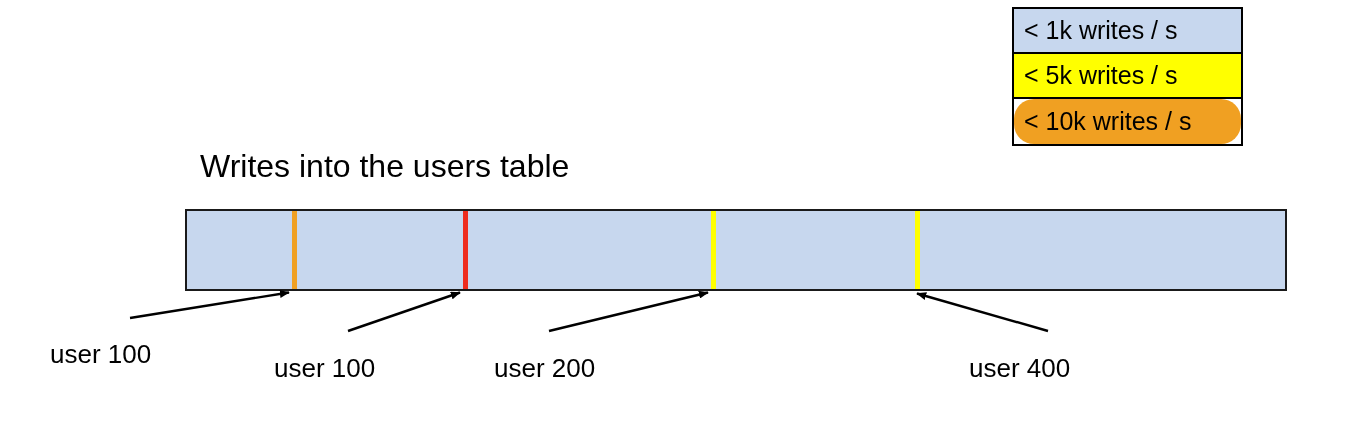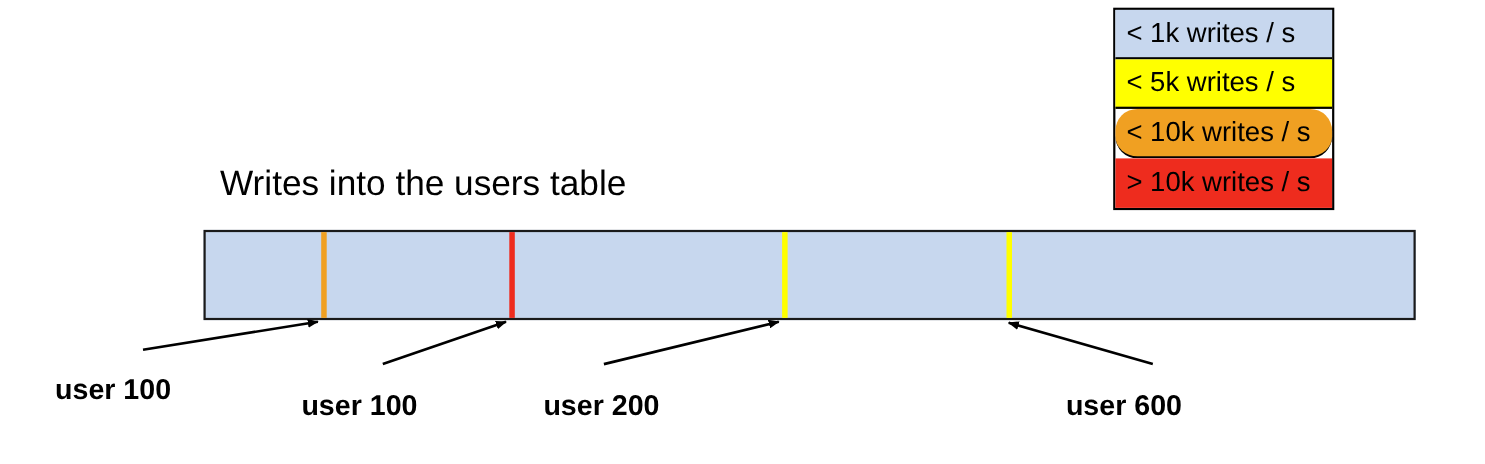--- a/index.html
+++ b/index.html
@@ -14,21 +14,21 @@
     overflow: hidden;
     font-family: "Liberation Sans", sans-serif;
     color: #000000;
   }
 
   
   #legend {
     position: absolute;
     left: 1012px;
     top: 7px;
-    width: 201px;
+    width: 231px;
     border: 2px solid #000000;
     box-sizing: border-box;
   }
   .legend-row {
     height: 45px;
     box-sizing: border-box;
     border-bottom: 2px solid #000000;
     display: flex;
     align-items: center;
     padding-left: 10px;
@@ -70,21 +70,20 @@
     height: 100%;
     width: 5px;
   }
 
   
   .anno-label {
     position: absolute;
     font-size: 26px;
     line-height: 1;
     white-space: nowrap;
-    font-weight: bold;
   }
 
   
   #arrows {
     position: absolute;
     left: 0;
     top: 0;
     width: 1350px;
     height: 422px;
     pointer-events: none;
@@ -95,23 +94,20 @@
 
 <div id="legend">
   <div class="legend-row" style="background: rgb(199, 215, 238);">
     <span class="legend-label">&lt; 1k writes / s</span>
   </div>
   <div class="legend-row" style="background: rgb(255, 255, 0); padding-left: 10px;">
     <span class="legend-label">&lt; 5k writes / s</span>
   </div>
   <div class="legend-row" style="background: rgb(240, 160, 34); border-radius: 20px;">
     <span class="legend-label">&lt; 10k writes / s</span>
-  </div>
-  <div class="legend-row" style="background: rgb(238, 44, 30);">
-    <span class="legend-label">&gt; 10k writes / s</span>
   </div>
 </div>
 
 <div id="chart-title">Writes into the users table</div>
 
 <div id="bar" style="background: rgb(199, 215, 238); border-color: rgb(26, 26, 26);">
   <div class="bar-marker" style="background: rgb(240, 160, 34); left: 105px;"></div>
   <div class="bar-marker" style="background: rgb(238, 44, 30); left: 276px;"></div>
   <div class="bar-marker" style="background: rgb(255, 255, 0); left: 524px;"></div>
   <div class="bar-marker" style="background: rgb(255, 255, 0); left: 728px;"></div>
@@ -125,13 +121,13 @@
   </defs>
   <line x1="130" y1="318" x2="289" y2="292.5" stroke="#000000" stroke-width="2.4" marker-end="url(#ah)"></line>
   <line x1="348" y1="331" x2="460" y2="292.5" stroke="#000000" stroke-width="2.4" marker-end="url(#ah)"></line>
   <line x1="549" y1="331" x2="708" y2="292.5" stroke="#000000" stroke-width="2.4" marker-end="url(#ah)"></line>
   <line x1="1048" y1="331" x2="917" y2="293.5" stroke="#000000" stroke-width="2.4" marker-end="url(#ah)"></line>
 </svg>
 
 <div class="anno-label" style="left: 50px; top: 341px;">user 100</div>
 <div class="anno-label" style="left: 274px; top: 355px;">user 100</div>
 <div class="anno-label" style="left: 494px; top: 355px;">user 200</div>
-<div class="anno-label" style="left: 969px; top: 355px;">user 600</div>
+<div class="anno-label" style="left: 969px; top: 355px;">user 400</div>
 
 </body></html>

